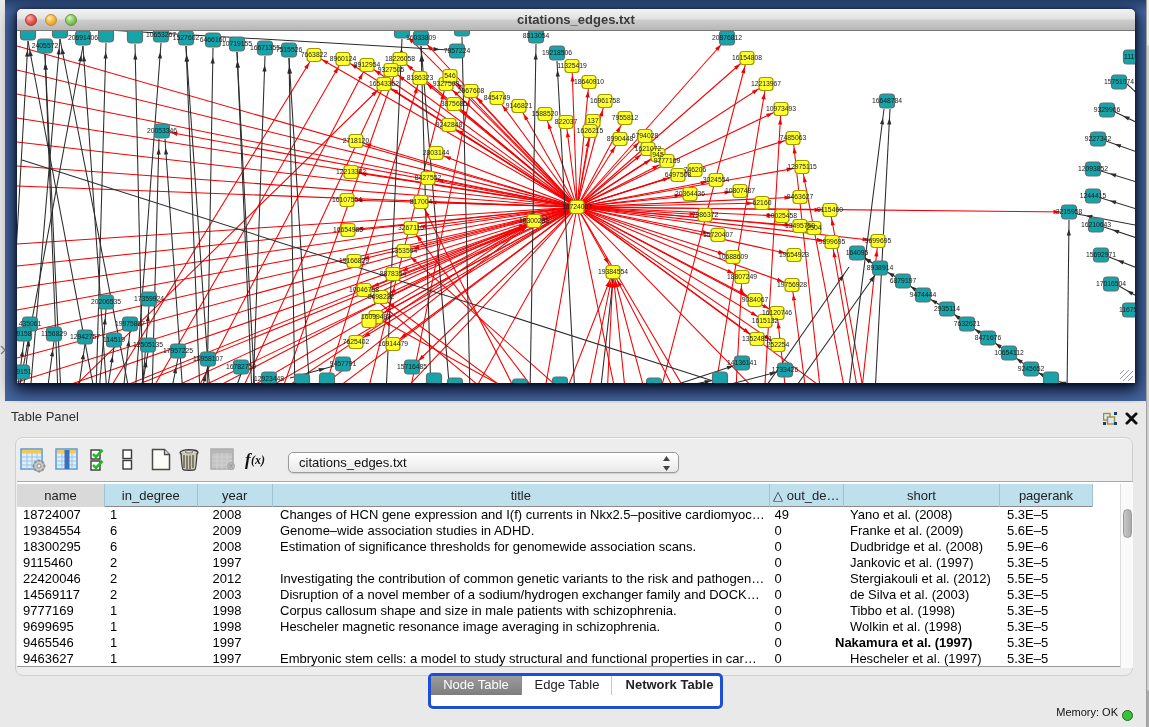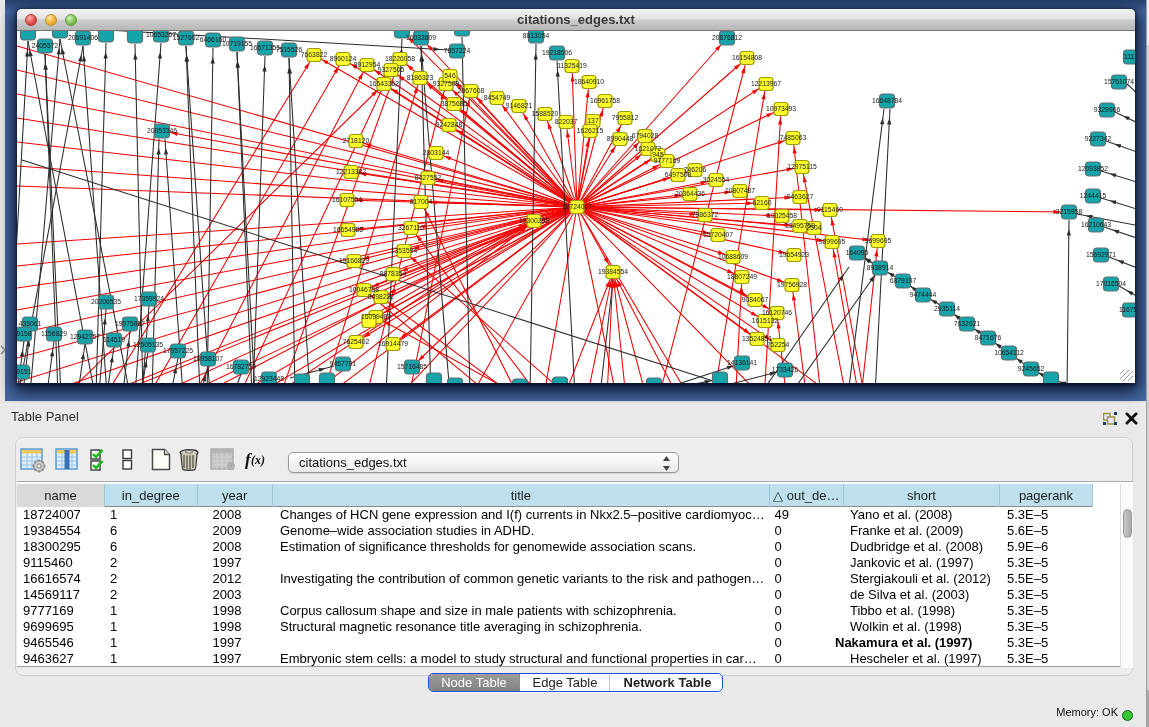--- a/index.html
+++ b/index.html
@@ -35,21 +35,21 @@
 #thead{position:absolute;left:0;top:2px;height:23px;width:1076px;background:#bee0ec}
 .hc{position:absolute;top:0;height:23px;border-right:1px solid #9fc3d2;text-align:center;
  font-size:13px;color:#222;line-height:23px;overflow:hidden}
 #thead,.rowline{border-bottom:1px solid #8a8a8a}
 .drow{position:absolute;left:0;width:1102px;height:16px;line-height:16px;white-space:nowrap}
 .dc{position:absolute;top:0;height:16px;overflow:hidden}
 #vscroll{position:absolute;left:1103px;top:2px;width:13px;height:184px;background:#fafafa;border-left:1px solid #ddd}
 #vthumb{position:absolute;left:1.5px;top:25px;width:9px;height:29px;border-radius:5px;
  background:linear-gradient(90deg,#c8c8c8,#ababab);border:1px solid #999}
 
-#tabs{position:absolute;left:428px;top:673px;width:295px;height:19px;border:1px solid #1d4ed8;border-radius:5px;
+#tabs{position:absolute;left:428px;top:673px;width:295px;height:36px;border:3px solid #1d4ed8;border-radius:5px;
  background:#fff;box-shadow:0 1px 0 rgba(255,255,255,.8);overflow:hidden;font-size:13px}
 .seg{position:absolute;top:0;height:19px;line-height:18px;text-align:center;color:#222}
 #seg1{left:0;width:91px;background:linear-gradient(180deg,#9c9c9c,#7e7e7e);color:#fff;border-right:1px solid #8a8a8a}
 #seg2{left:92px;width:89px;border-right:1px solid #c6c6c6;font-weight:normal}
 #seg3{left:182px;width:113px;font-weight:bold}
 #status{position:absolute;left:1048px;top:706px;width:70px;text-align:right;font-size:11px;color:#111}
 #memdot{position:absolute;left:1122px;top:710px;width:11px;height:11px;border-radius:50%;
  background:#35c435;border:1.5px solid #20641c}
 #rgt{position:absolute;left:1146px;top:0;width:3px;height:727px;background:linear-gradient(180deg,#ededed 0px,#ededed 45px,#cfcfcf 46px,#cfcfcf 690px,#a8a8a8 691px,#a8a8a8 727px);border-left:1px solid #9f9f9f}
 </style></head>
@@ -873,50 +873,51 @@
 </div>
 <div class="drow" style="top:73px">
 <div class="dc" style="left:6px;width:82px;">9115460</div>
 <div class="dc" style="left:93px;width:87.5px;">2</div>
 <div class="dc" style="left:195.5px;width:60.5px;">1997</div>
 <div class="dc" style="left:757.5px;width:69.5px;">0</div>
 <div class="dc" style="left:833px;width:150px;">Jankovic et al. (1997)</div>
 <div class="dc" style="left:990px;width:86px;">5.3E–5</div>
 </div>
 <div class="drow" style="top:89px">
-<div class="dc" style="left:6px;width:82px;">16616574</div>
+<div class="dc" style="left:6px;width:82px;">22420046</div>
 <div class="dc" style="left:93px;width:87.5px;">2</div>
 <div class="dc" style="left:195.5px;width:60.5px;">2012</div>
 <div class="dc" style="left:263px;width:489.5px;">Investigating the contribution of common genetic variants to the risk and pathogen…</div>
 <div class="dc" style="left:757.5px;width:69.5px;">0</div>
 <div class="dc" style="left:833px;width:150px;">Stergiakouli et al. (2012)</div>
 <div class="dc" style="left:990px;width:86px;">5.5E–5</div>
 </div>
 <div class="drow" style="top:105px">
 <div class="dc" style="left:6px;width:82px;">14569117</div>
 <div class="dc" style="left:93px;width:87.5px;">2</div>
 <div class="dc" style="left:195.5px;width:60.5px;">2003</div>
+<div class="dc" style="left:263px;width:489.5px;">Disruption of a novel member of a sodium/hydrogen exchanger family and DOCK…</div>
 <div class="dc" style="left:757.5px;width:69.5px;">0</div>
 <div class="dc" style="left:833px;width:150px;">de Silva et al. (2003)</div>
 <div class="dc" style="left:990px;width:86px;">5.3E–5</div>
 </div>
 <div class="drow" style="top:121px">
 <div class="dc" style="left:6px;width:82px;">9777169</div>
 <div class="dc" style="left:93px;width:87.5px;">1</div>
 <div class="dc" style="left:195.5px;width:60.5px;">1998</div>
 <div class="dc" style="left:263px;width:489.5px;">Corpus callosum shape and size in male patients with schizophrenia.</div>
 <div class="dc" style="left:757.5px;width:69.5px;">0</div>
 <div class="dc" style="left:833px;width:150px;">Tibbo et al. (1998)</div>
 <div class="dc" style="left:990px;width:86px;">5.3E–5</div>
 </div>
 <div class="drow" style="top:137px">
 <div class="dc" style="left:6px;width:82px;">9699695</div>
 <div class="dc" style="left:93px;width:87.5px;">1</div>
 <div class="dc" style="left:195.5px;width:60.5px;">1998</div>
-<div class="dc" style="left:263px;width:489.5px;">Structural magnetic resonance title averaging in schizophrenia.</div>
+<div class="dc" style="left:263px;width:489.5px;">Hescheler magnetic resonance image averaging in schizophrenia.</div>
 <div class="dc" style="left:757.5px;width:69.5px;">0</div>
 <div class="dc" style="left:833px;width:150px;">Wolkin et al. (1998)</div>
 <div class="dc" style="left:990px;width:86px;">5.3E–5</div>
 </div>
 <div class="drow" style="top:153px">
 <div class="dc" style="left:6px;width:82px;">9465546</div>
 <div class="dc" style="left:93px;width:87.5px;">1</div>
 <div class="dc" style="left:195.5px;width:60.5px;">1997</div>
 <div class="dc" style="left:757.5px;width:69.5px;">0</div>
 <div class="dc" style="left:818px;width:150px;font-weight:bold;">Nakamura et al. (1997)</div>

